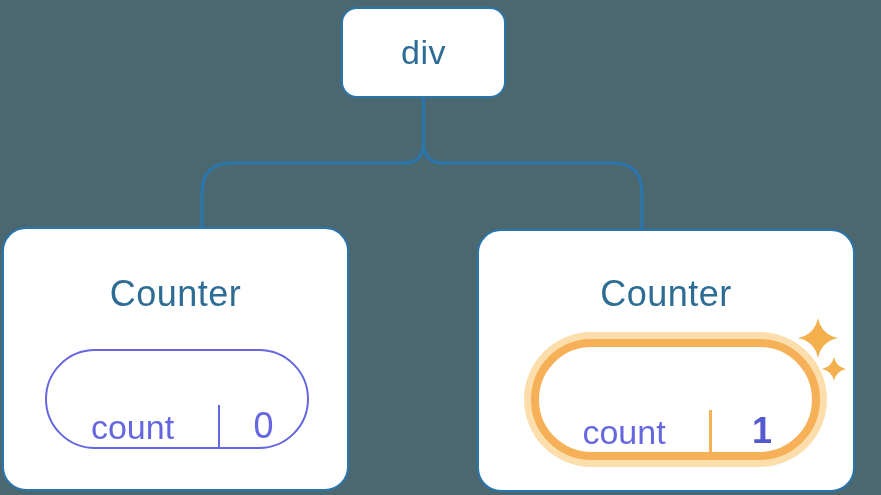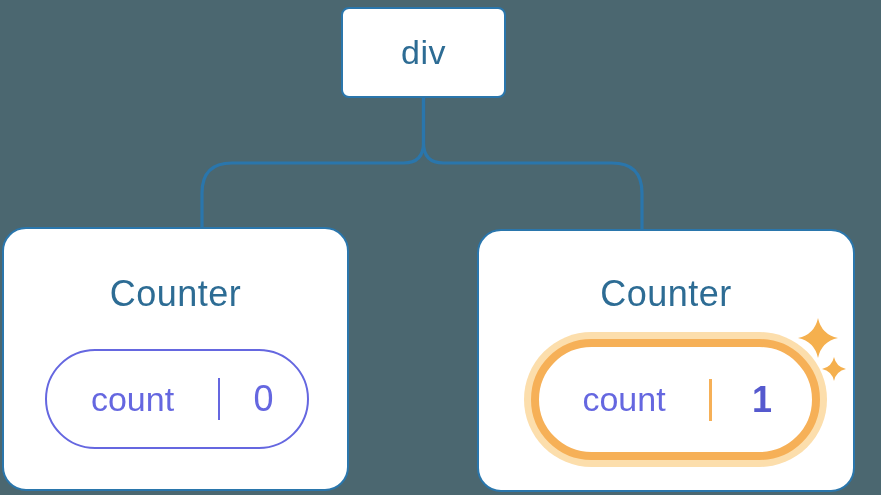--- a/index.html
+++ b/index.html
@@ -18,21 +18,21 @@
   .connector-svg { left: 0; top: 0; }
   .node {
     position: absolute;
     background: #FFFFFF;
     border: 2.5px solid #2A76AC;
     box-sizing: border-box;
   }
   .root-node {
     left: 341px; top: 7px;
     width: 165px; height: 91px;
-    border-radius: 8px;
+    border-radius: 16px;
     display: flex; align-items: center; justify-content: center;
     font-size: 34px;
     color: #2D6C94;
     letter-spacing: 0.5px;
   }
   .counter-node {
     border-radius: 24px;
   }
   .counter-node.left  { left: 2px;   top: 227px; width: 347px; height: 264px; }
   .counter-node.right { left: 477px; top: 229px; width: 378px; height: 263px; }
@@ -45,21 +45,21 @@
     color: #2D6C94;
     letter-spacing: 0.5px;
   }
   .counter-node.right .node-title { top: 42px; }
   .state-pill {
     position: absolute;
     box-sizing: border-box;
     background: #FFFFFF;
     border-radius: 999px;
     display: flex;
-    align-items: center;
+    align-items: flex-end;
   }
   .state-pill.normal {
     left: 41px; top: 120px;
     width: 264px; height: 100px;
     border: 2px solid #6567E0;
   }
   .state-pill.highlighted {
     left: 52px; top: 108px;
     width: 289px; height: 121px;
     border: 8px solid #F6B057;

